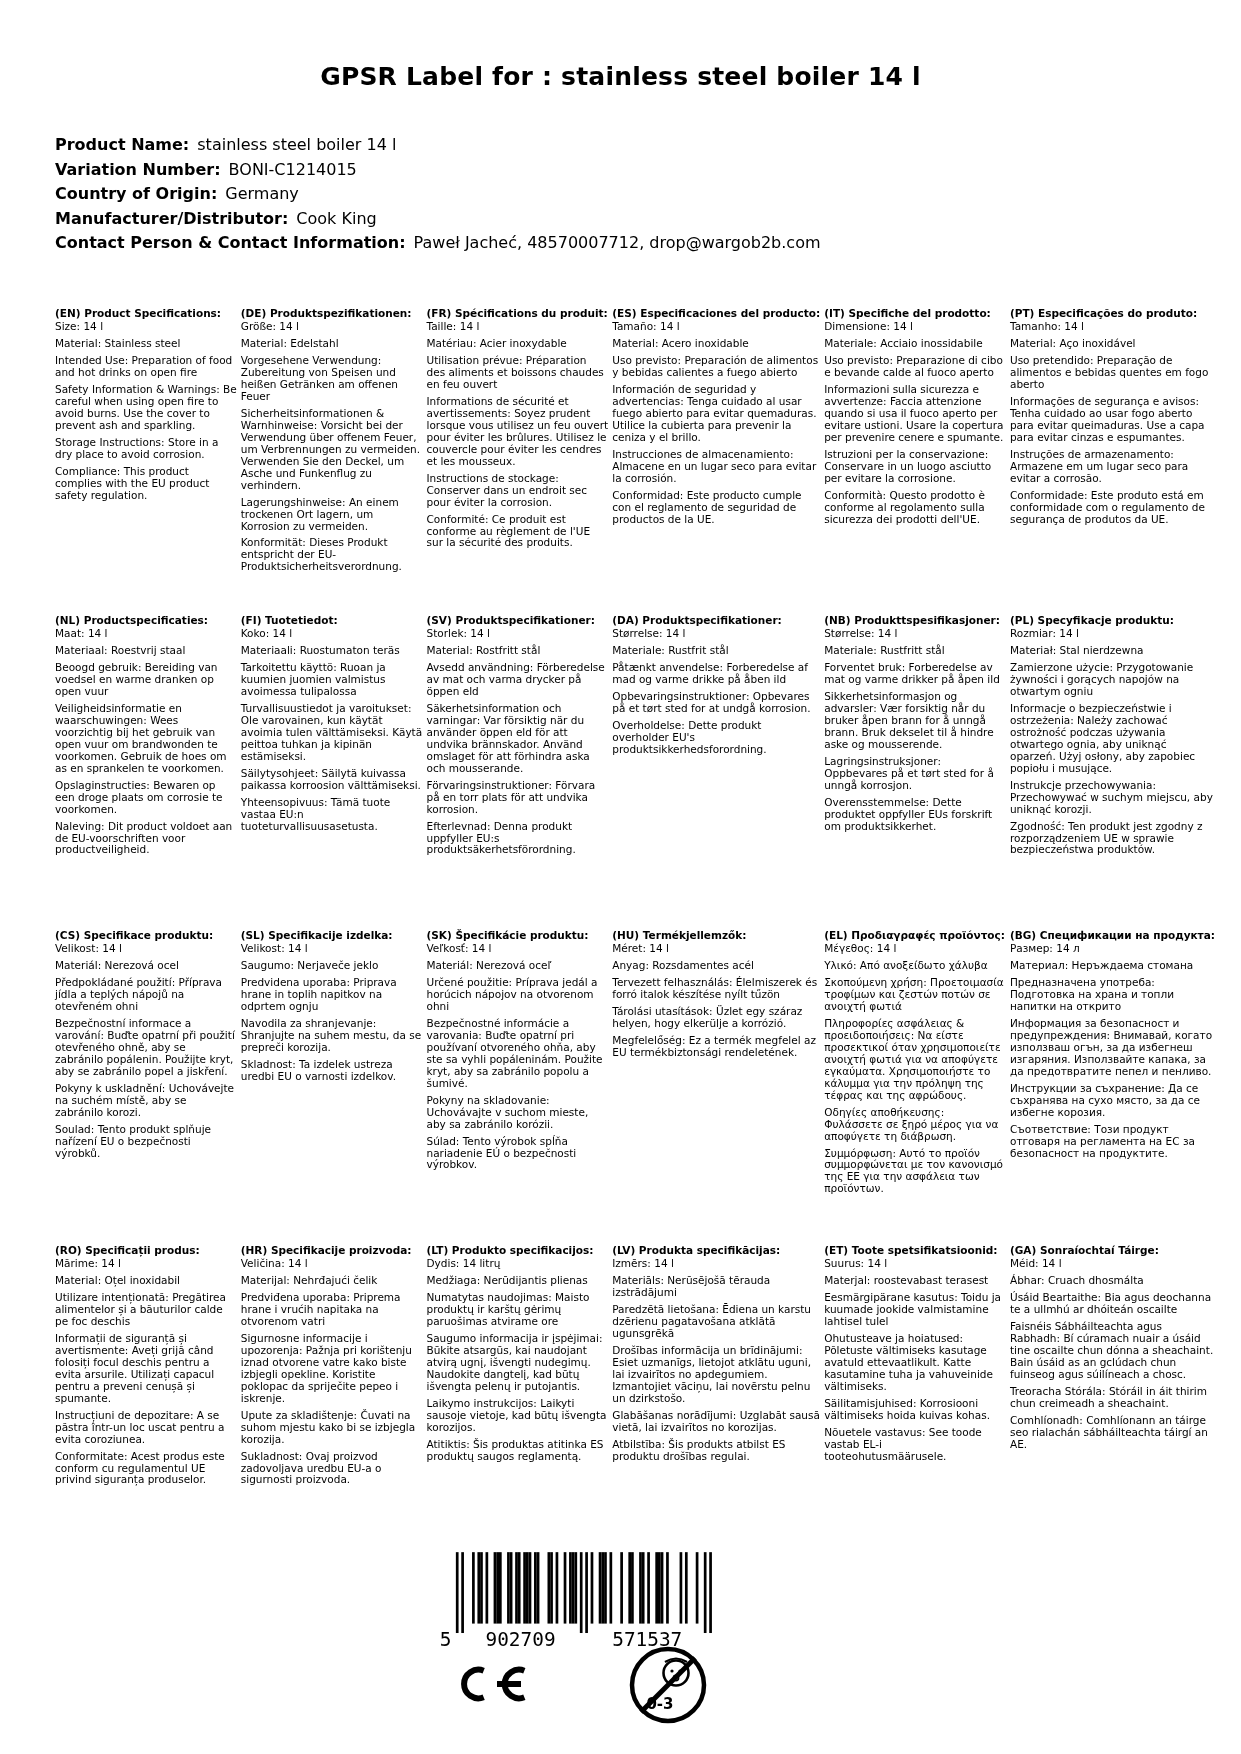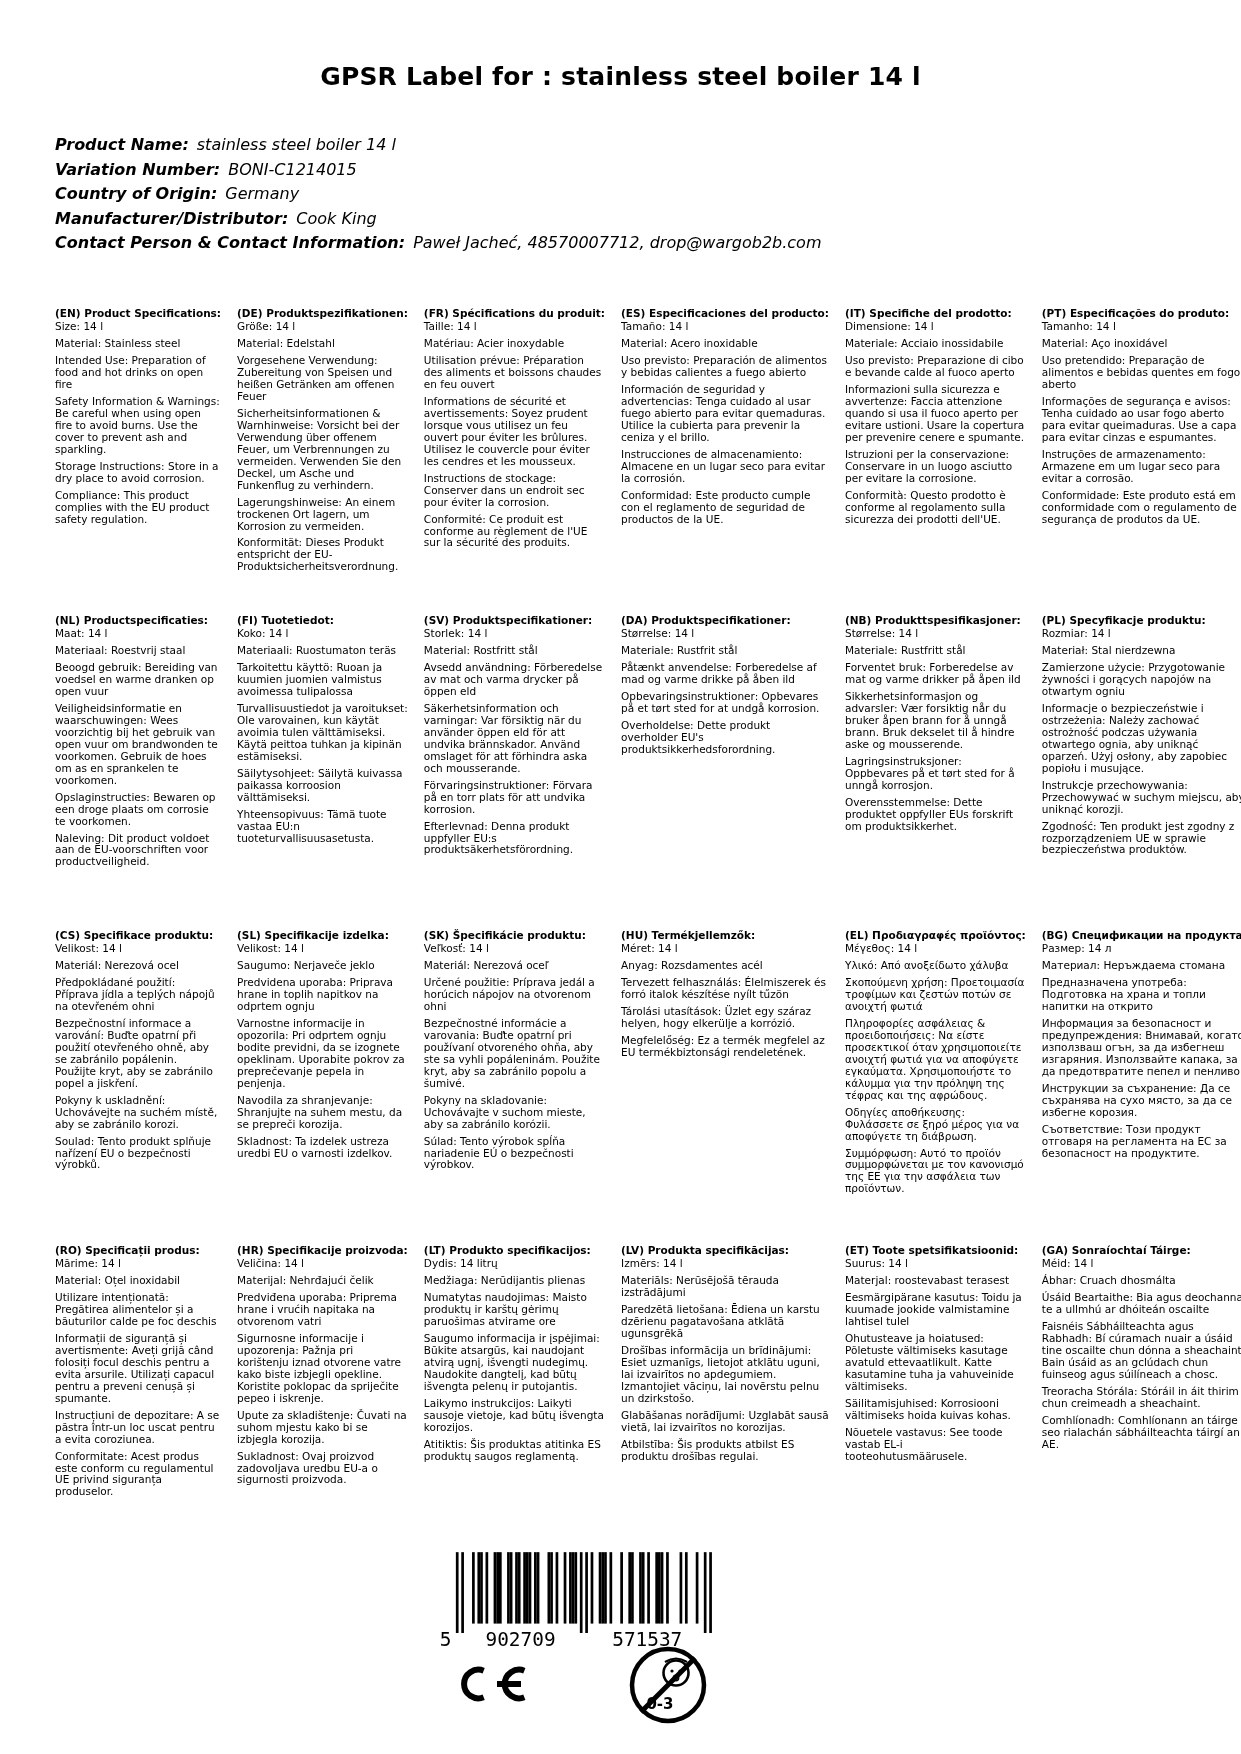--- a/index.html
+++ b/index.html
@@ -6,27 +6,27 @@
   html,body { background:#fff; }
   body {
     width:1241px; height:1754px; position:relative; overflow:hidden;
     font-family:"DejaVu Sans", sans-serif; color:#000;
   }
   .title {
     position:absolute; top:62px; left:0; width:100%;
     text-align:center; font-size:25px; font-weight:bold; letter-spacing:0.2px;
   }
   .info { position:absolute; top:133px; left:55px; font-size:16px; }
-  .info-row { line-height:24.5px; white-space:nowrap;font-style:italic; }
+  .info-row { line-height:24.5px; white-space:nowrap; }
   .info-row .lbl { font-weight:bold; }
   .info-row .val { margin-left:8px; }
   .grid {
     position:absolute; top:308px; left:55px; width:1160px;
     display:grid; grid-template-columns:repeat(6,1fr);
-    grid-template-rows:307px 315px 315px auto; column-gap:16px;
+    grid-template-rows:307px 315px 315px auto; column-gap:4px;
     align-items:start;
   }
   .lang { font-size:10.5px; line-height:1.14; overflow-wrap:anywhere; }
   .lang h3 { font-size:10.5px; font-weight:bold; margin:0 0 1px 0; white-space:nowrap; }
   .lang p { margin:0 0 5px 0; }
   .footer { position:absolute; left:0; top:1548px; width:1241px; height:206px; }
   .barcode-box { position:absolute; left:437px; top:4px; }
   .barcode-box svg { display:block; }
   .bc-digit { font-family:"DejaVu Sans Mono", monospace; font-size:7.2px; }
   .ce-box { position:absolute; left:449px; top:108px; }
@@ -160,21 +160,20 @@
     <p>Předpokládané použití: Příprava jídla a teplých nápojů na otevřeném ohni</p>
     <p>Bezpečnostní informace a varování: Buďte opatrní při použití otevřeného ohně, aby se zabránilo popálenin. Použijte kryt, aby se zabránilo popel a jiskření.</p>
     <p>Pokyny k uskladnění: Uchovávejte na suchém místě, aby se zabránilo korozi.</p>
     <p>Soulad: Tento produkt splňuje nařízení EU o bezpečnosti výrobků.</p>
   </section>
   <section class="lang">
     <h3>(SL) Specifikacije izdelka:</h3>
     <p>Velikost: 14 l</p>
     <p>Saugumo: Nerjaveče jeklo</p>
     <p>Predvidena uporaba: Priprava hrane in toplih napitkov na odprtem ognju</p>
-    <p>Varnostne informacije in opozorila: Pri odprtem ognju bodite previdni, da se izognete opeklinam. Uporabite pokrov za preprečevanje pepela in penjenja.</p>
     <p>Navodila za shranjevanje: Shranjujte na suhem mestu, da se prepreči korozija.</p>
     <p>Skladnost: Ta izdelek ustreza uredbi EU o varnosti izdelkov.</p>
   </section>
   <section class="lang">
     <h3>(SK) Špecifikácie produktu:</h3>
     <p>Veľkosť: 14 l</p>
     <p>Materiál: Nerezová oceľ</p>
     <p>Určené použitie: Príprava jedál a horúcich nápojov na otvorenom ohni</p>
     <p>Bezpečnostné informácie a varovania: Buďte opatrní pri používaní otvoreného ohňa, aby ste sa vyhli popáleninám. Použite kryt, aby sa zabránilo popolu a šumivé.</p>
     <p>Pokyny na skladovanie: Uchovávajte v suchom mieste, aby sa zabránilo korózii.</p>

